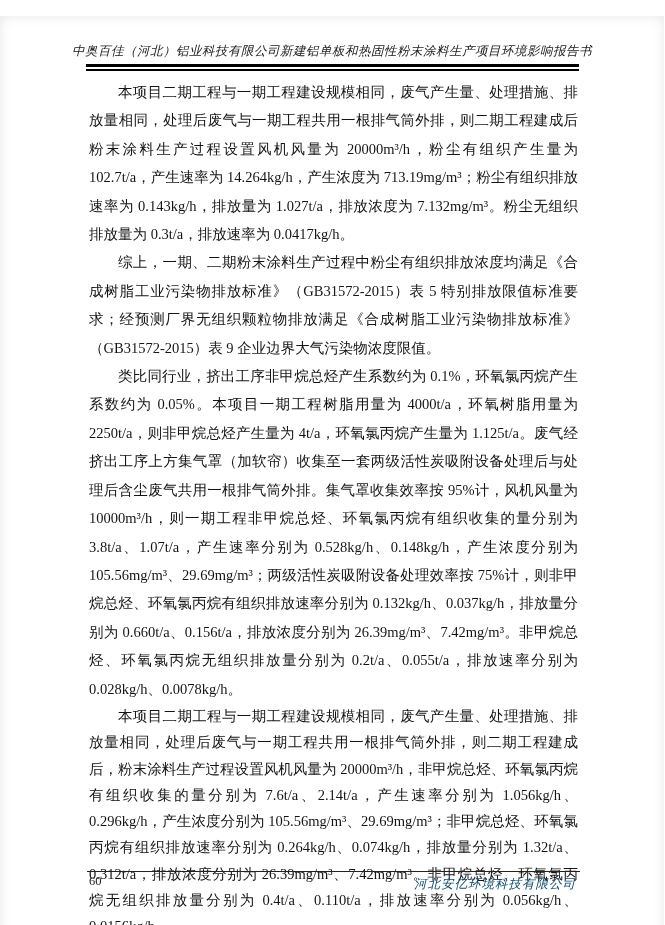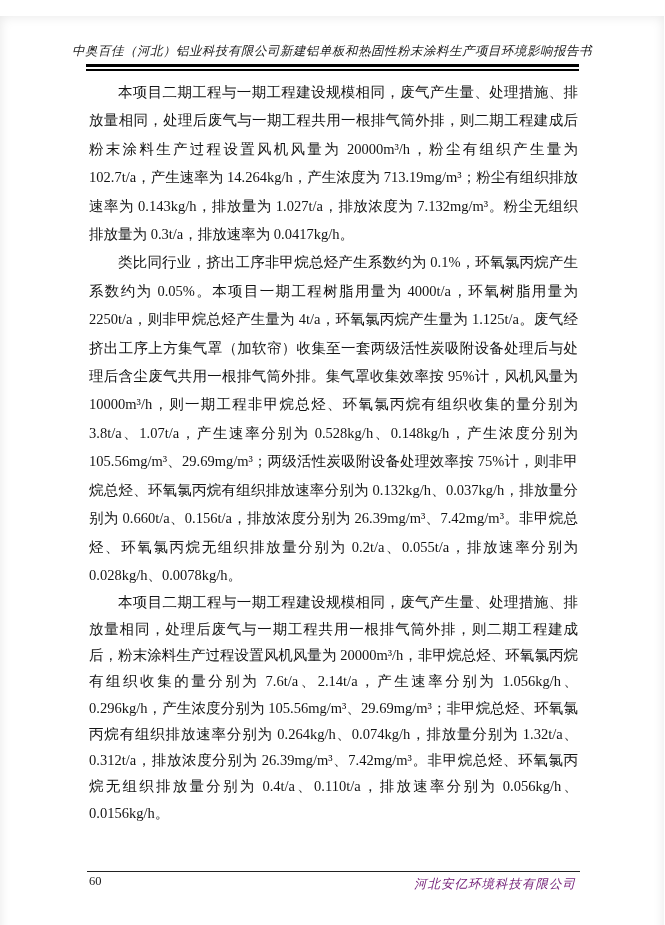--- a/index.html
+++ b/index.html
@@ -76,34 +76,35 @@
     color: #1a1a1a;
     text-align: center;
   }
   .footer-company {
     position: absolute;
     top: 860px;
     right: 88px;
     font-size: 12.5px;
     font-style: italic;
     letter-spacing: 1px;
-    color: #701a75;
+    color: #0c4a6e;
   }
 </style>
 </head>
 <body>
 
 <div class="page">
 
   <div class="running-header">中奥百佳（河北）铝业科技有限公司新建铝单板和热固性粉末涂料生产项目环境影响报告书</div>
 
   <div class="header-rule"></div>
 
   <div class="content">
     <p>本项目二期工程与一期工程建设规模相同，废气产生量、处理措施、排放量相同，处理后废气与一期工程共用一根排气筒外排，则二期工程建成后粉末涂料生产过程设置风机风量为 20000m³/h，粉尘有组织产生量为 102.7t/a，产生速率为 14.264kg/h，产生浓度为 713.19mg/m³；粉尘有组织排放速率为 0.143kg/h，排放量为 1.027t/a，排放浓度为 7.132mg/m³。粉尘无组织排放量为 0.3t/a，排放速率为 0.0417kg/h。</p>
+    <p>综上，一期、二期粉末涂料生产过程中粉尘有组织排放浓度均满足《合成树脂工业污染物排放标准》（GB31572-2015）表 5 特别排放限值标准要求；经预测厂界无组织颗粒物排放满足《合成树脂工业污染物排放标准》（GB31572-2015）表 9 企业边界大气污染物浓度限值。</p>
     <p>类比同行业，挤出工序非甲烷总烃产生系数约为 0.1%，环氧氯丙烷产生系数约为 0.05%。本项目一期工程树脂用量为 4000t/a，环氧树脂用量为 2250t/a，则非甲烷总烃产生量为 4t/a，环氧氯丙烷产生量为 1.125t/a。废气经挤出工序上方集气罩（加软帘）收集至一套两级活性炭吸附设备处理后与处理后含尘废气共用一根排气筒外排。集气罩收集效率按 95%计，风机风量为 10000m³/h，则一期工程非甲烷总烃、环氧氯丙烷有组织收集的量分别为 3.8t/a、1.07t/a，产生速率分别为 0.528kg/h、0.148kg/h，产生浓度分别为 105.56mg/m³、29.69mg/m³；两级活性炭吸附设备处理效率按 75%计，则非甲烷总烃、环氧氯丙烷有组织排放速率分别为 0.132kg/h、0.037kg/h，排放量分别为 0.660t/a、0.156t/a，排放浓度分别为 26.39mg/m³、7.42mg/m³。非甲烷总烃、环氧氯丙烷无组织排放量分别为 0.2t/a、0.055t/a，排放速率分别为 0.028kg/h、0.0078kg/h。</p>
     <p class="tight">本项目二期工程与一期工程建设规模相同，废气产生量、处理措施、排放量相同，处理后废气与一期工程共用一根排气筒外排，则二期工程建成后，粉末涂料生产过程设置风机风量为 20000m³/h，非甲烷总烃、环氧氯丙烷有组织收集的量分别为 7.6t/a、2.14t/a，产生速率分别为 1.056kg/h、0.296kg/h，产生浓度分别为 105.56mg/m³、29.69mg/m³；非甲烷总烃、环氧氯丙烷有组织排放速率分别为 0.264kg/h、0.074kg/h，排放量分别为 1.32t/a、0.312t/a，排放浓度分别为 26.39mg/m³、7.42mg/m³。非甲烷总烃、环氧氯丙烷无组织排放量分别为 0.4t/a、0.110t/a，排放速率分别为 0.056kg/h、0.0156kg/h。</p>
   </div>
 
   <div class="footer-rule"></div>
 
   <div class="page-number">60</div>
 
   <div class="footer-company">河北安亿环境科技有限公司</div>
 

